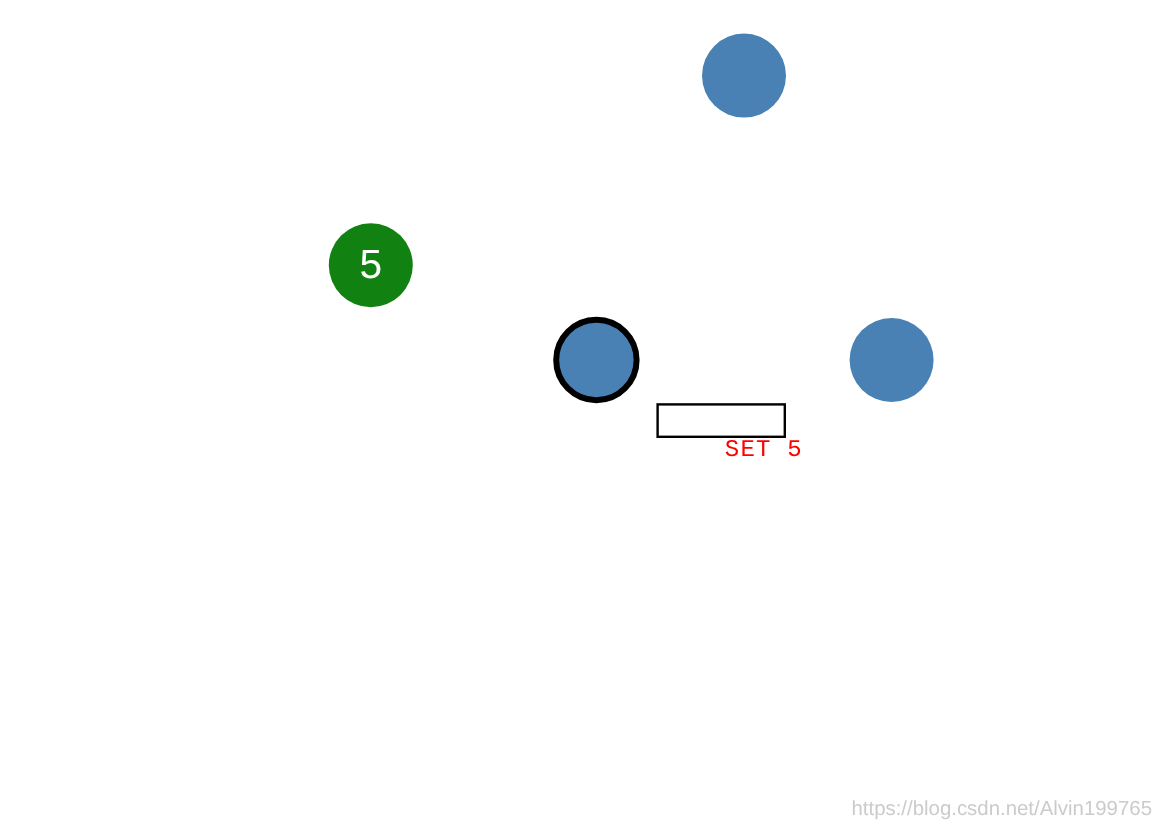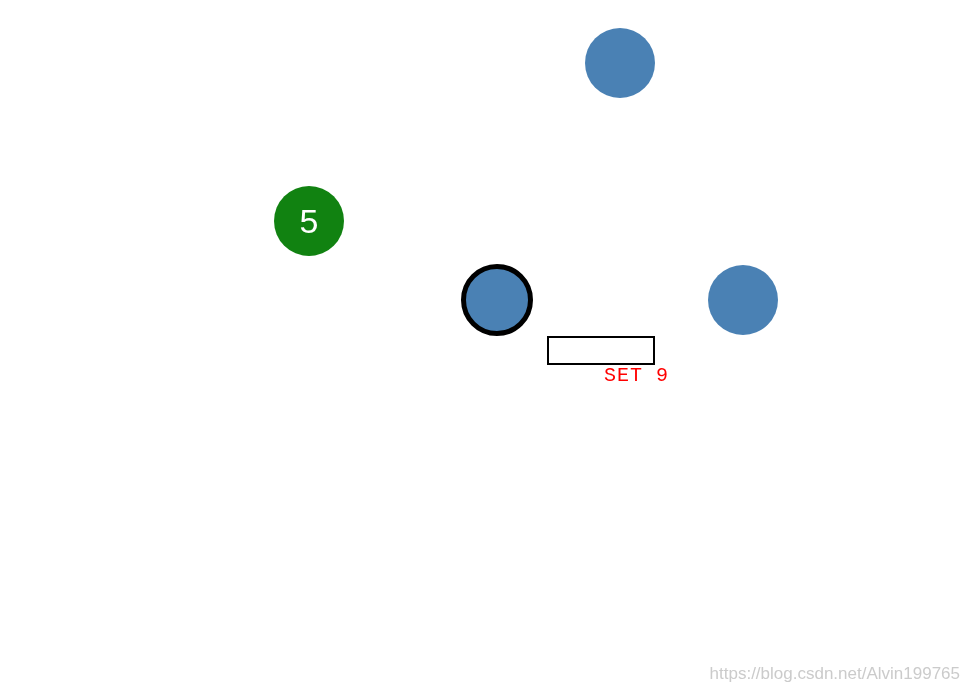--- a/index.html
+++ b/index.html
@@ -66,19 +66,19 @@
 
   <div class="node node-client">
     <span>5</span>
   </div>
 
   <div class="node node-leader"></div>
 
   <div class="node node-follower-right"></div>
 
   <div class="message-box">
-    <span>SET 9</span>
+    <span>SET 5</span>
   </div>
 
   <div class="watermark">https://blog.csdn.net/Alvin199765</div>
 
 
 </div>
 
 </body></html>

